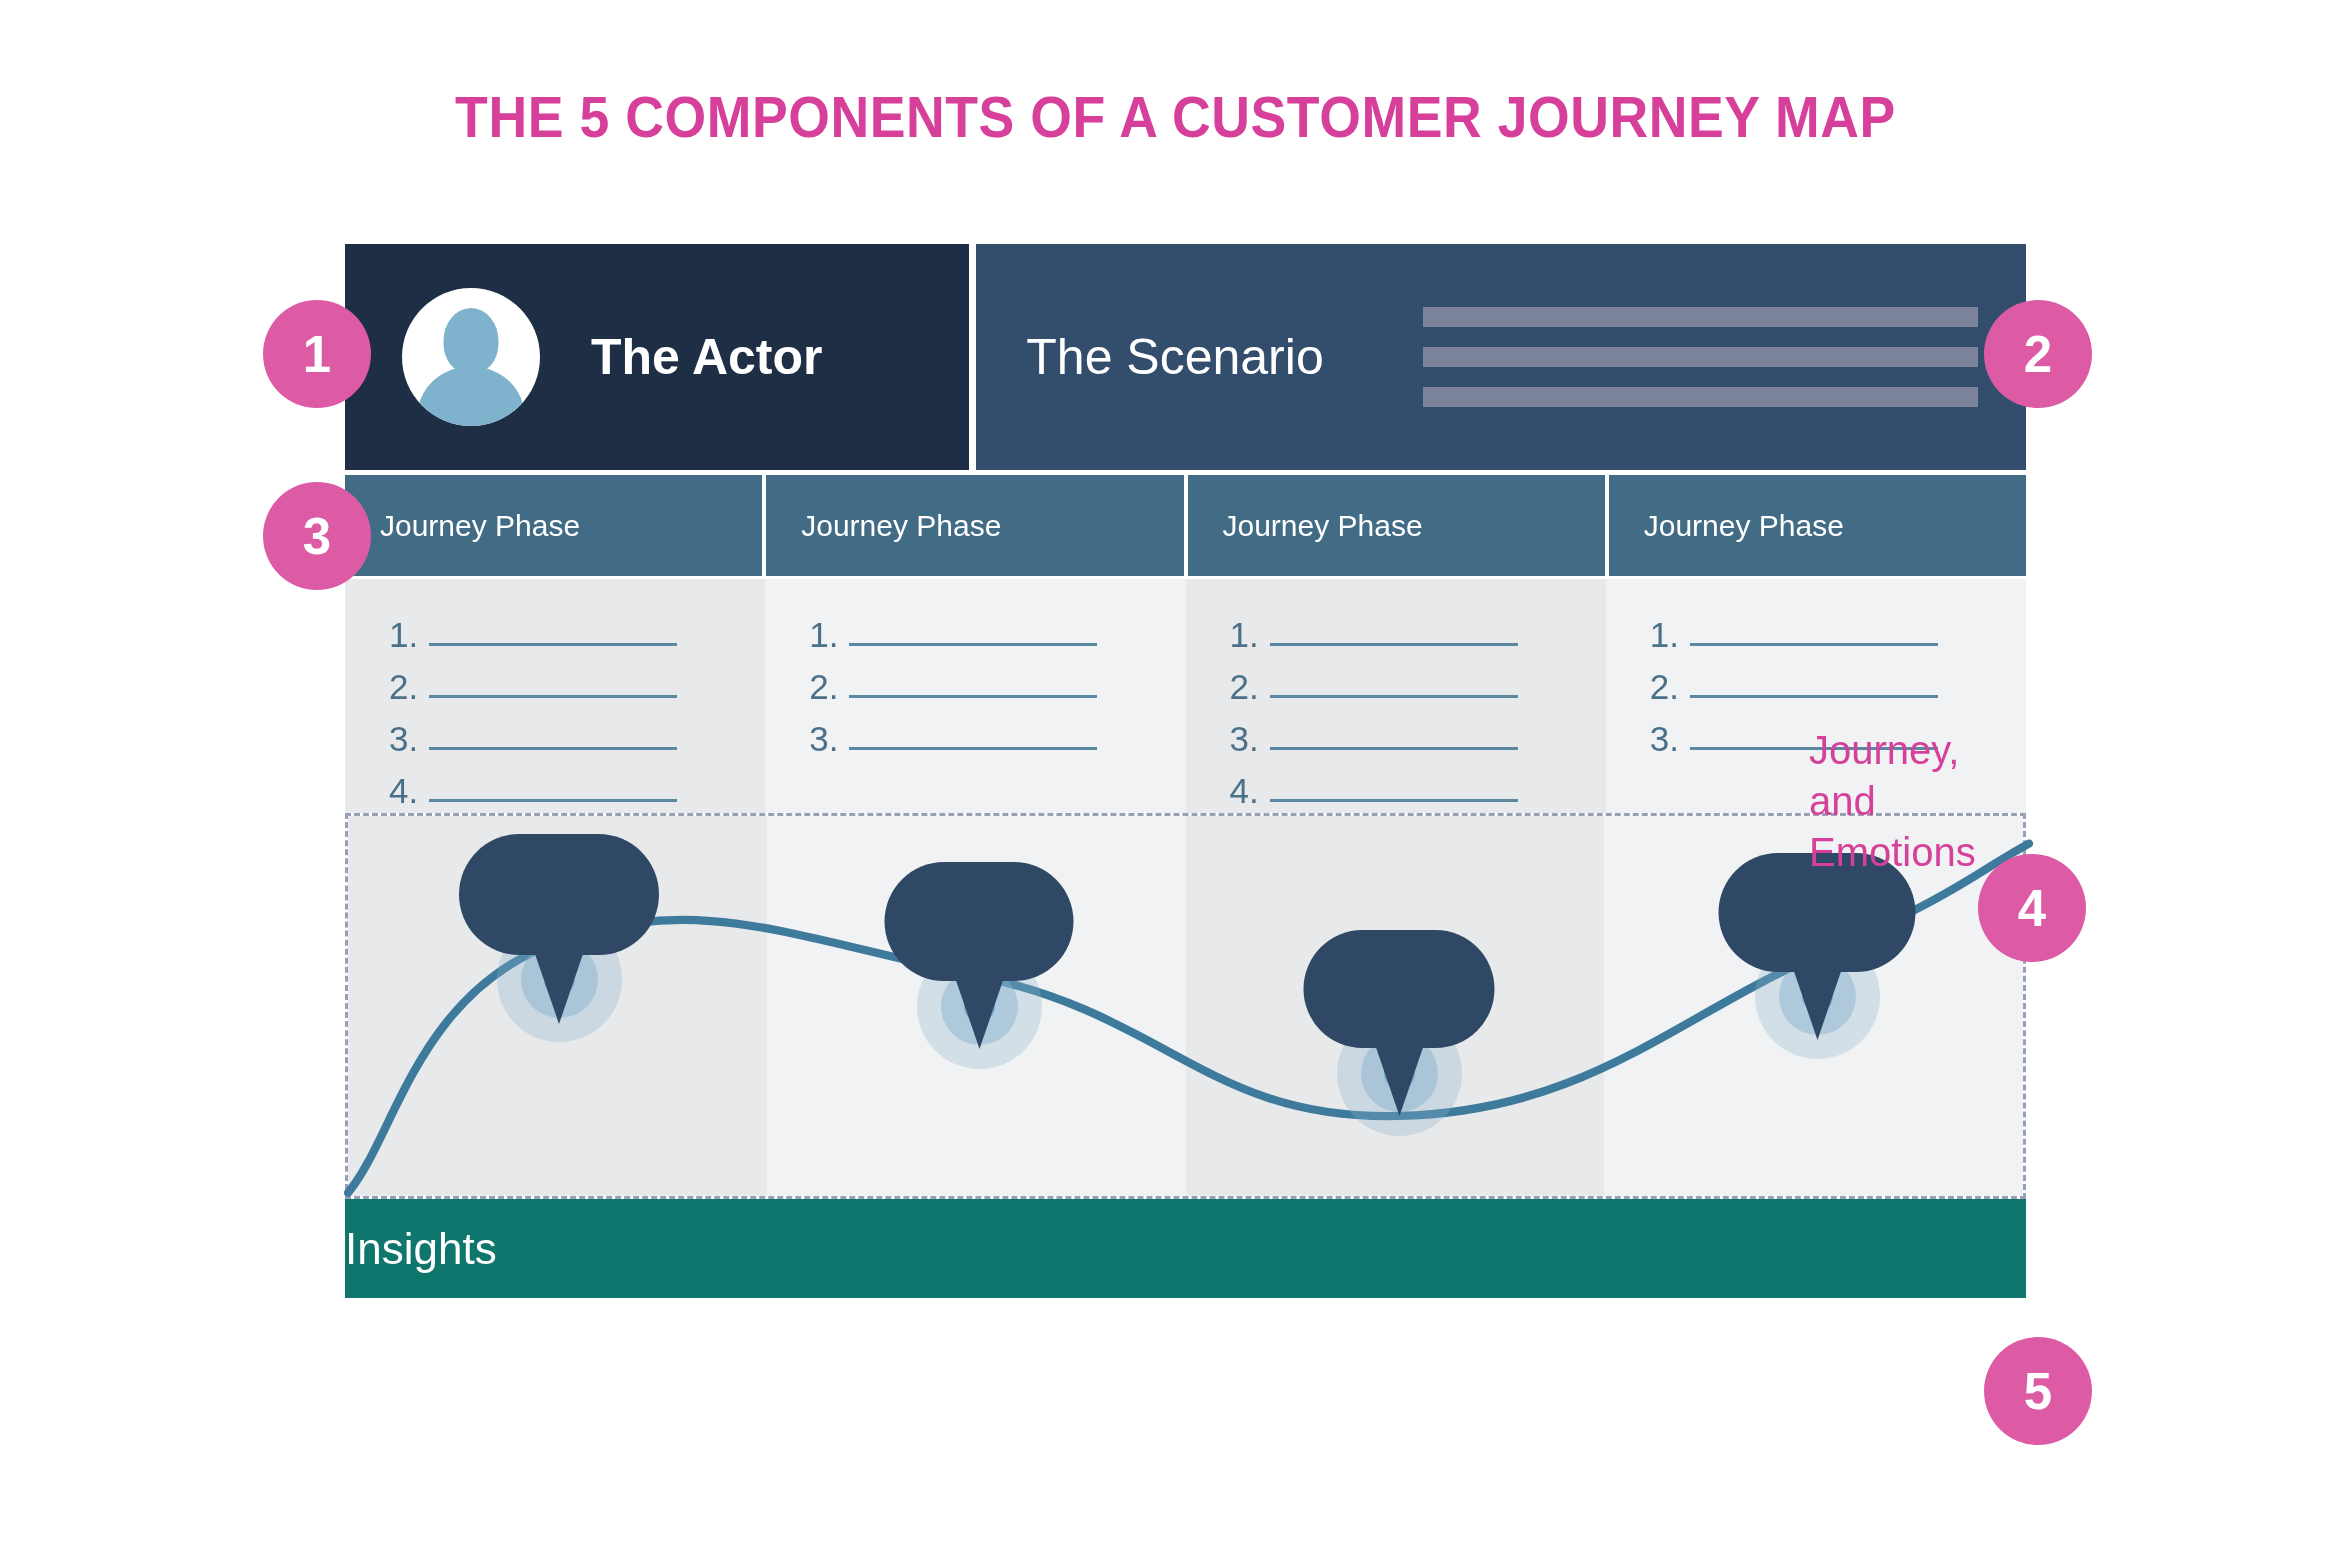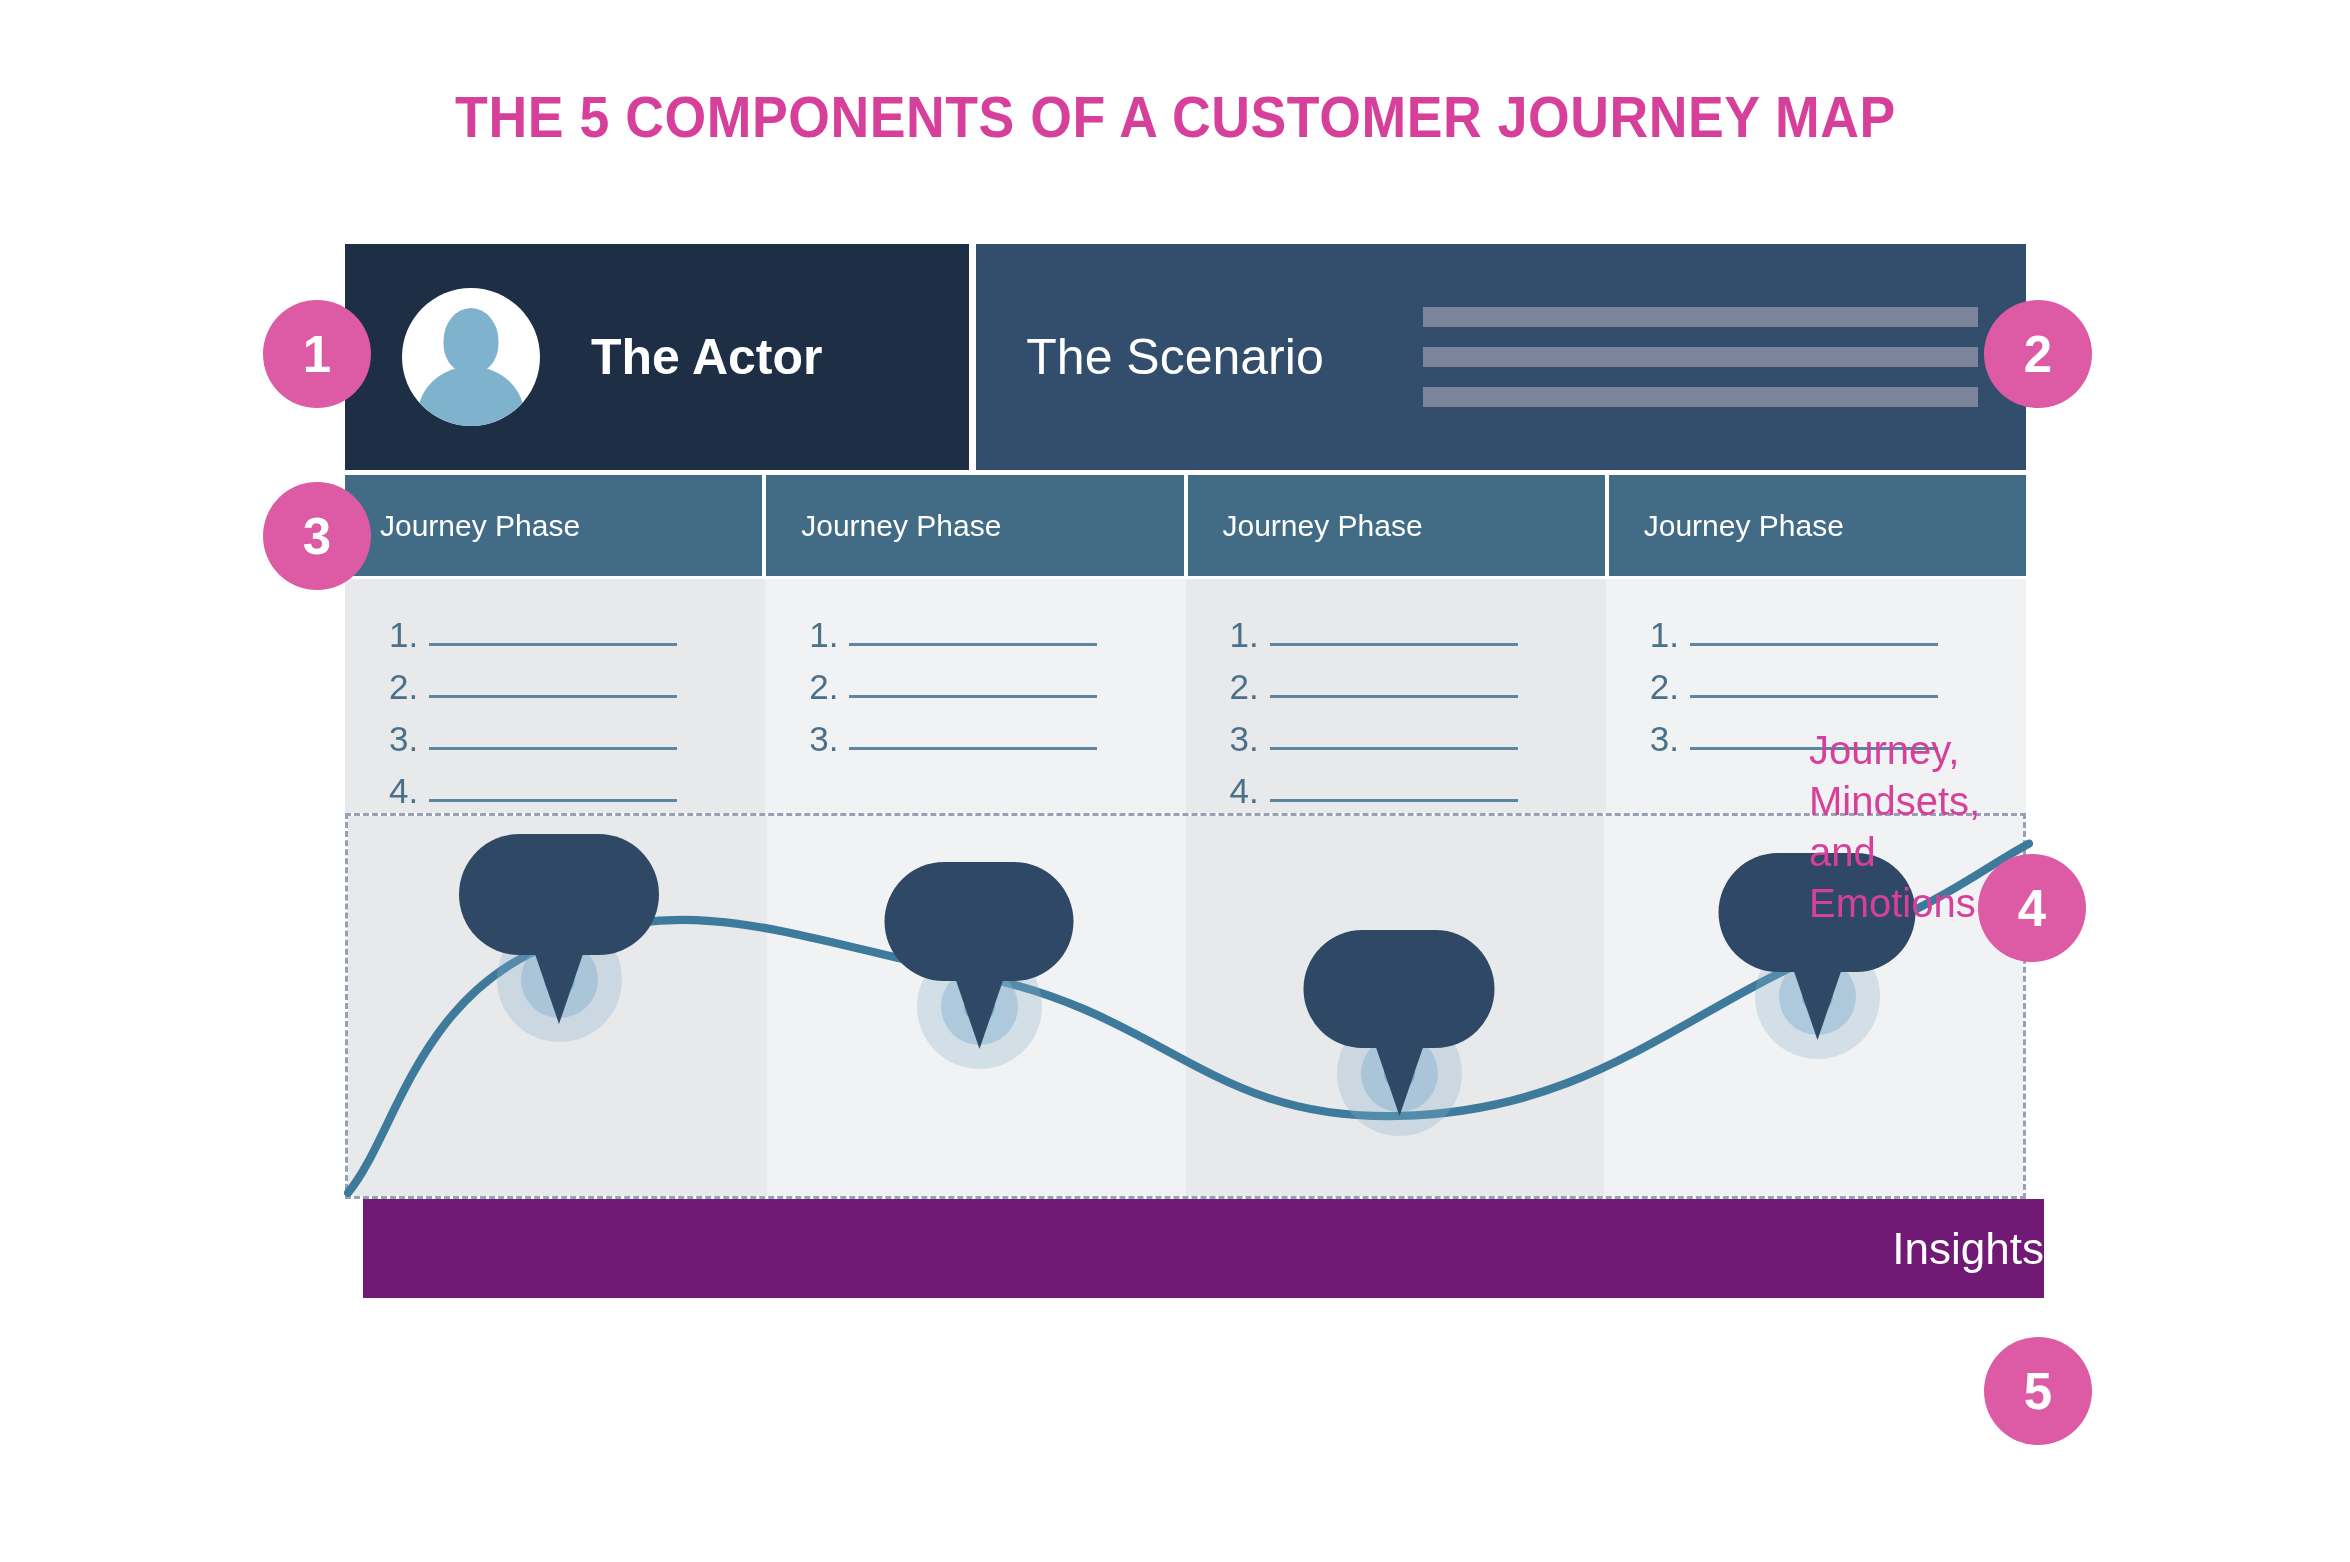--- a/index.html
+++ b/index.html
@@ -247,30 +247,30 @@
     transform: translate(-50%, -50%);
     border-radius: 50%;
   }
   .marker .ring-outer { width: 125px; height: 125px; background: rgba(140,180,205,0.30); }
   .marker .ring-mid   { width: 77px;  height: 77px;  background: rgba(130,175,205,0.45); }
   .marker .dot        { width: 31px;  height: 31px;  background: #74AECB; }
 
   
   .insights-bar {
     position: absolute;
-    left: 18px;
+    left: 0;
     top: 955px;
     width: 1681px;
     height: 99px;
-    background: #701a75;
+    background: #0f766e;
     color: #ffffff;
     font-size: 44px;
     display: flex;
     align-items: center;
-    justify-content: flex-end;
+    justify-content: flex-start;
   }
 
   
   .callout-note {
     position: absolute;
     left: 1809px;
     top: 725px;
     width: 312px;
     color: #D6409A;
     font-size: 40px;
@@ -448,21 +448,20 @@
     </div>
   </div>
 
   <div class="insights-bar">
     <span>Insights</span>
   </div>
 </div>
 
 <div class="callout-note">
   <div>Journey,</div>
-  <div>Mindsets,</div>
   <div>and</div>
   <div>Emotions</div>
 </div>
 
 <div class="badge" id="badge-1">1</div>
 <div class="badge" id="badge-2">2</div>
 <div class="badge" id="badge-3">3</div>
 <div class="badge" id="badge-4">4</div>
 <div class="badge" id="badge-5">5</div>
 

